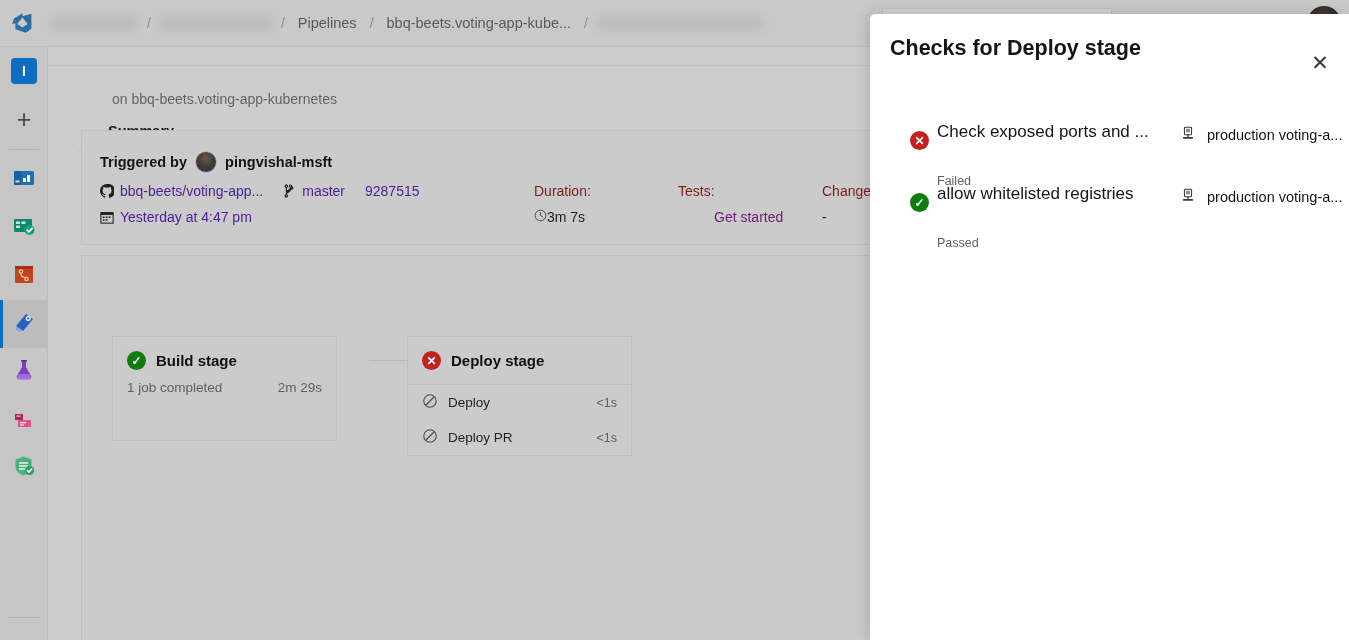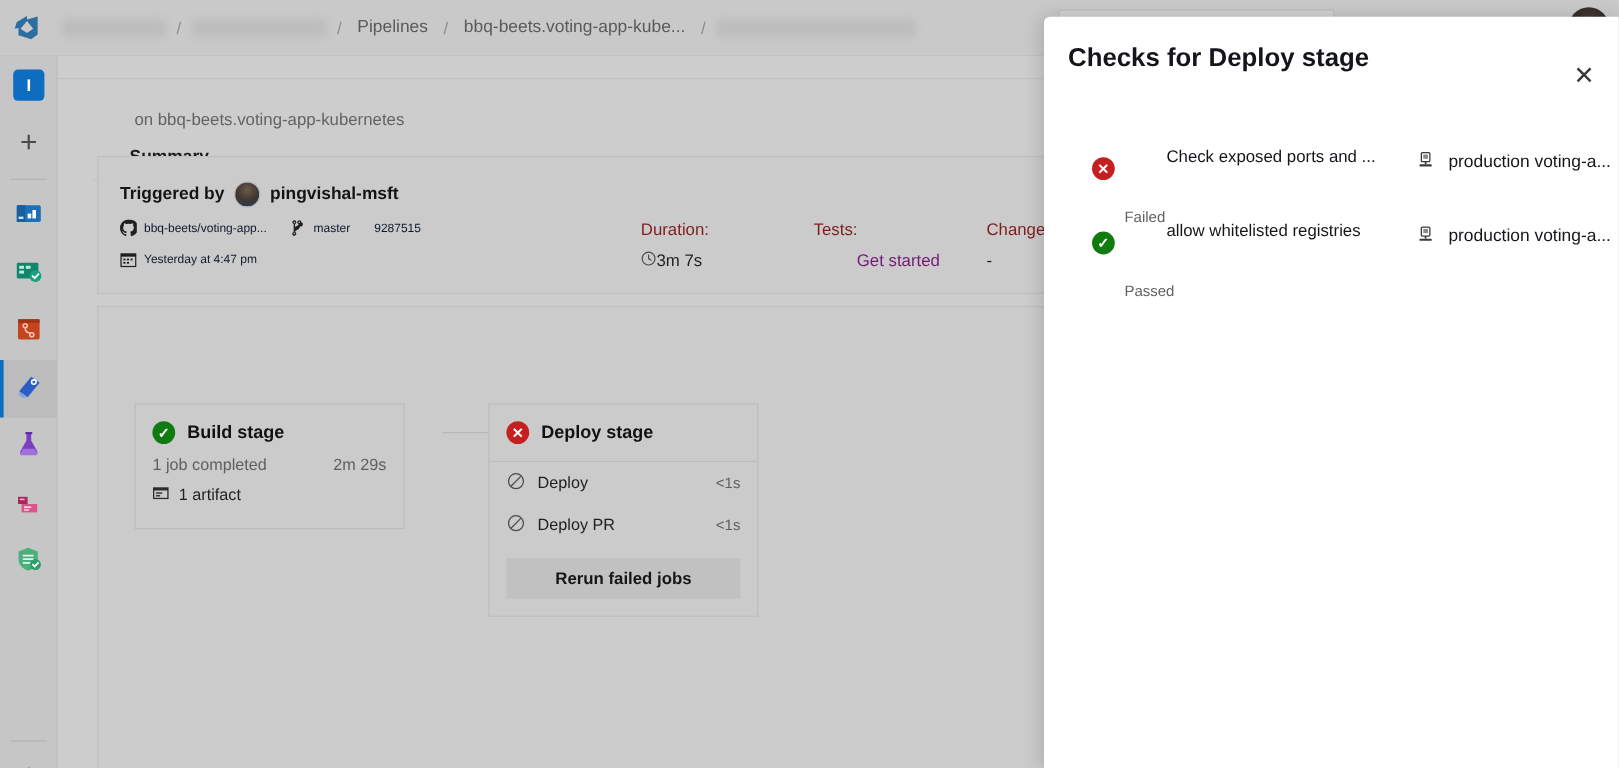--- a/index.html
+++ b/index.html
@@ -117,21 +117,21 @@
     display: flex; align-items: center; font-size: 14.5px; color: #141414;
   }
   #trig-label { font-weight: bold; }
   #trig-avatar {
     width: 22px; height: 22px; border-radius: 50%; margin: 0 8px;
     background: radial-gradient(circle at 50% 32%, #6b5a4c 0%, #3d3630 55%, #24426b 100%);
     border: 1px solid #b9b9b9;
   }
   #trig-user { font-weight: bold; }
 
-  .meta-line { position: absolute; font-size: 10px; color: #0f172a; display: flex; align-items: center; }
+  .meta-line { position: absolute; font-size: 14px; color: #4c1d95; display: flex; align-items: center; }
   .meta-line .ic { margin-right: 6px; display: inline-flex; }
   .meta-gap { display: inline-block; width: 20px; }
   .col-head { position: absolute; font-size: 14px; color: #7f1d1d; }
   .col-val  { position: absolute; font-size: 14px; color: #1f1f1f; display: flex; align-items: center; }
   .link { color: #701a75; margin-left: 36px; }
 
   
   #stages-panel {
     position: absolute; left: 33px; top: 208px; width: 1040px; height: 400px;
     background: #cbcbcb; border: 1px solid #c0c0c0;
@@ -174,21 +174,21 @@
     box-shadow: -3px 0 14px rgba(0,0,0,.14);
   }
   #panel-title { position: absolute; left: 20px; top: 22px; font-size: 21.5px; font-weight: bold; color: #13151a; }
   #panel-close {
     position: absolute; right: 14px; top: 34px; width: 30px; height: 30px;
     display: flex; align-items: center; justify-content: center;
     font-size: 21px; color: #3a3a3a; cursor: pointer; font-weight: 300;
   }
   .check-row { position: absolute; left: 0; width: 479px; height: 54px; }
   .chk-ico { position: absolute; left: 40px; top: 9px; width: 19px; height: 19px; border-radius: 50%; display: flex; align-items: center; justify-content: center; color: #fff; font-size: 12px; font-weight: bold; }
-  .chk-name { position: absolute; left: 67px; top: 0; font-size: 14px; color: #14161a; margin-left: 35px; }
+  .chk-name { position: absolute; left: 67px; top: 0; font-size: 17px; color: #14161a; }
   .chk-state { position: absolute; left: 67px; top: 20px; font-size: 12.5px; color: #626262; margin-top: 32px; }
   .chk-res { position: absolute; left: 310px; top: 3px; font-size: 14.5px; color: #14161a; display: flex; align-items: center; }
   .chk-res .ic { margin-right: 11px; }
 </style>
 </head>
 <body>
 
 <div id="app">
 
   <div id="topbar">
@@ -375,31 +375,20 @@
       <div id="connector"></div>
 
       <div class="stage-card" style="left:30px; top:80px; width:225px; height:105px;">
         <div class="stage-head">
           <span class="stg-ico ok">✓</span>
           <span class="stage-title">Build stage</span>
         </div>
         <div class="row-sub">
           <span>1 job completed</span>
           <span>2m 29s</span>
-        </div>
-        <div class="row-art">
-          <span style="margin-right:8px">
-            <svg width="14" height="14" viewBox="0 0 16 16">
-                <rect x="1.2" y="3" width="13.6" height="10" fill="none" stroke="#2b2b2b" stroke-width="1.2"></rect>
-                <rect x="1.2" y="3" width="13.6" height="2.4" fill="#2b2b2b"></rect>
-                <rect x="3.4" y="7.2" width="6" height="1.3" fill="#2b2b2b"></rect>
-                <rect x="3.4" y="9.8" width="4" height="1.3" fill="#2b2b2b"></rect>
-              </svg>
-          </span>
-          <span>1 artifact</span>
         </div>
       </div>
 
       <div class="stage-card" style="left:325px; top:80px; width:225px; height:150px; height:auto; padding-bottom:0;">
         <div class="stage-head">
           <span class="stg-ico bad">✕</span>
           <span class="stage-title">Deploy stage</span>
         </div>
         <div class="task-divider"></div>
 
@@ -417,21 +406,20 @@
           <span>
             <svg width="16" height="16" viewBox="0 0 18 18">
                 <circle cx="9" cy="9" r="7" fill="none" stroke="#4a4a4a" stroke-width="1.2"></circle>
                 <line x1="4.5" y1="13.5" x2="13.5" y2="4.5" stroke="#4a4a4a" stroke-width="1.2"></line>
               </svg>
           </span>
           <span class="tname">Deploy PR</span>
           <span class="ttime">&lt;1s</span>
         </div>
 
-        <div class="rerun-btn">Rerun failed jobs</div>
       </div>
     </div>
   </div>
 </div>
 
 <div id="panel">
   <div id="panel-title">Checks for Deploy stage</div>
   <div id="panel-close">✕</div>
 
   <div class="check-row" style="top:108px">

